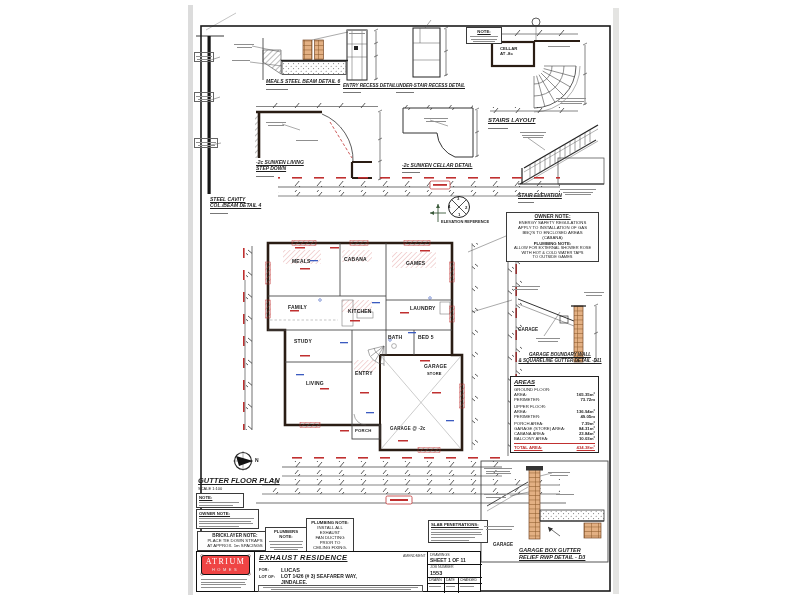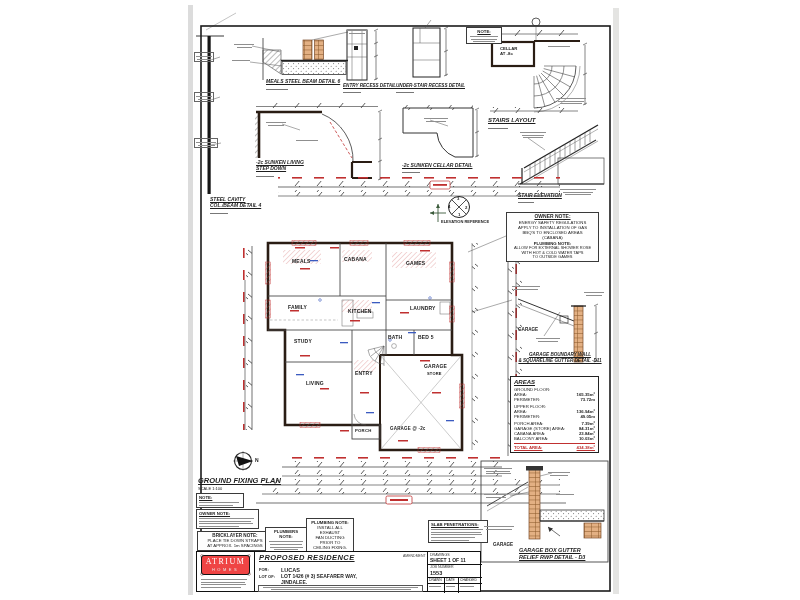--- a/index.html
+++ b/index.html
@@ -527,21 +527,21 @@
         <span>BALCONY AREA:</span>
         <span class="b">10.03m²</span>
       </div>
   <div class="t4 red b" style="display:flex;justify-content:space-between;margin-top:2px;border-top:0.7px solid #c03030;padding-top:1px">
         <span class="u">TOTAL AREA:</span>
         <span class="u">434.38m²</span>
       </div>
 </div>
 
 <div class="abs t5 b" style="left:255px;top:458px">N</div>
-<div class="abs t7 b i u" style="left:198px;top:477px">GROUND FIXING PLAN</div>
+<div class="abs t7 b i u" style="left:198px;top:477px">GUTTER FLOOR PLAN</div>
 <div class="abs t35" style="left:198px;top:487px">SCALE 1:100</div>
 <div class="abs notebox" style="left:196px;top:493px;width:48px;text-align:left">
   <div class="t4 b u">NOTE:</div>
   <div class="mbars">
         <i style="width:40px;margin-left:0"></i>
         <i style="width:34px;margin-left:0"></i>
       </div>
 </div>
 
 <div class="abs notebox" style="left:196px;top:509px;width:63px;text-align:left">
@@ -592,21 +592,21 @@
     <div class="ctr" style="font-family:'Liberation Serif',serif;font-size:8px;color:#fff;letter-spacing:1.5px;margin-top:3px">ATRIUM</div>
     <div class="ctr" style="font-size:4px;color:#e8e8e8;letter-spacing:2.5px;margin-top:1px">HOMES</div>
   </div>
   <div class="abs mbars" style="left:4px;top:25px;width:50px">
         <i style="width:46px;margin-left:0"></i>
         <i style="width:44px;margin-left:0"></i>
         <i style="width:45px;margin-left:0"></i>
         <i style="width:40px;margin-left:0"></i>
       </div>
 
-  <div class="abs t7 b i u tb-cell" style="left:62px;top:2px;letter-spacing:.4px">PROPOSED RESIDENCE</div>
+  <div class="abs t7 b i u tb-cell" style="left:62px;top:2px;letter-spacing:.4px">EXHAUST RESIDENCE</div>
   <div class="abs t35 b tb-cell" style="left:62px;top:16px">FOR:</div>
   <div class="abs t55 b tb-cell" style="left:84px;top:14.5px">LUCAS</div>
   <div class="abs t35 b tb-cell" style="left:62px;top:23px">LOT OF:</div>
   <div class="abs t5 b tb-cell" style="left:84px;top:21.5px">LOT 1426 (# 3) SEAFARER WAY,</div>
   <div class="abs t5 b tb-cell" style="left:84px;top:27.5px">JINDALEE.</div>
   <div class="abs" style="left:61px;top:33px;width:165px;height:6.5px;border:0.7px solid #555">
     <div class="mbars">
           <i style="width:155px;margin-top:1px"></i>
           <i style="width:140px;margin-top:1.4px"></i>
         </div>

